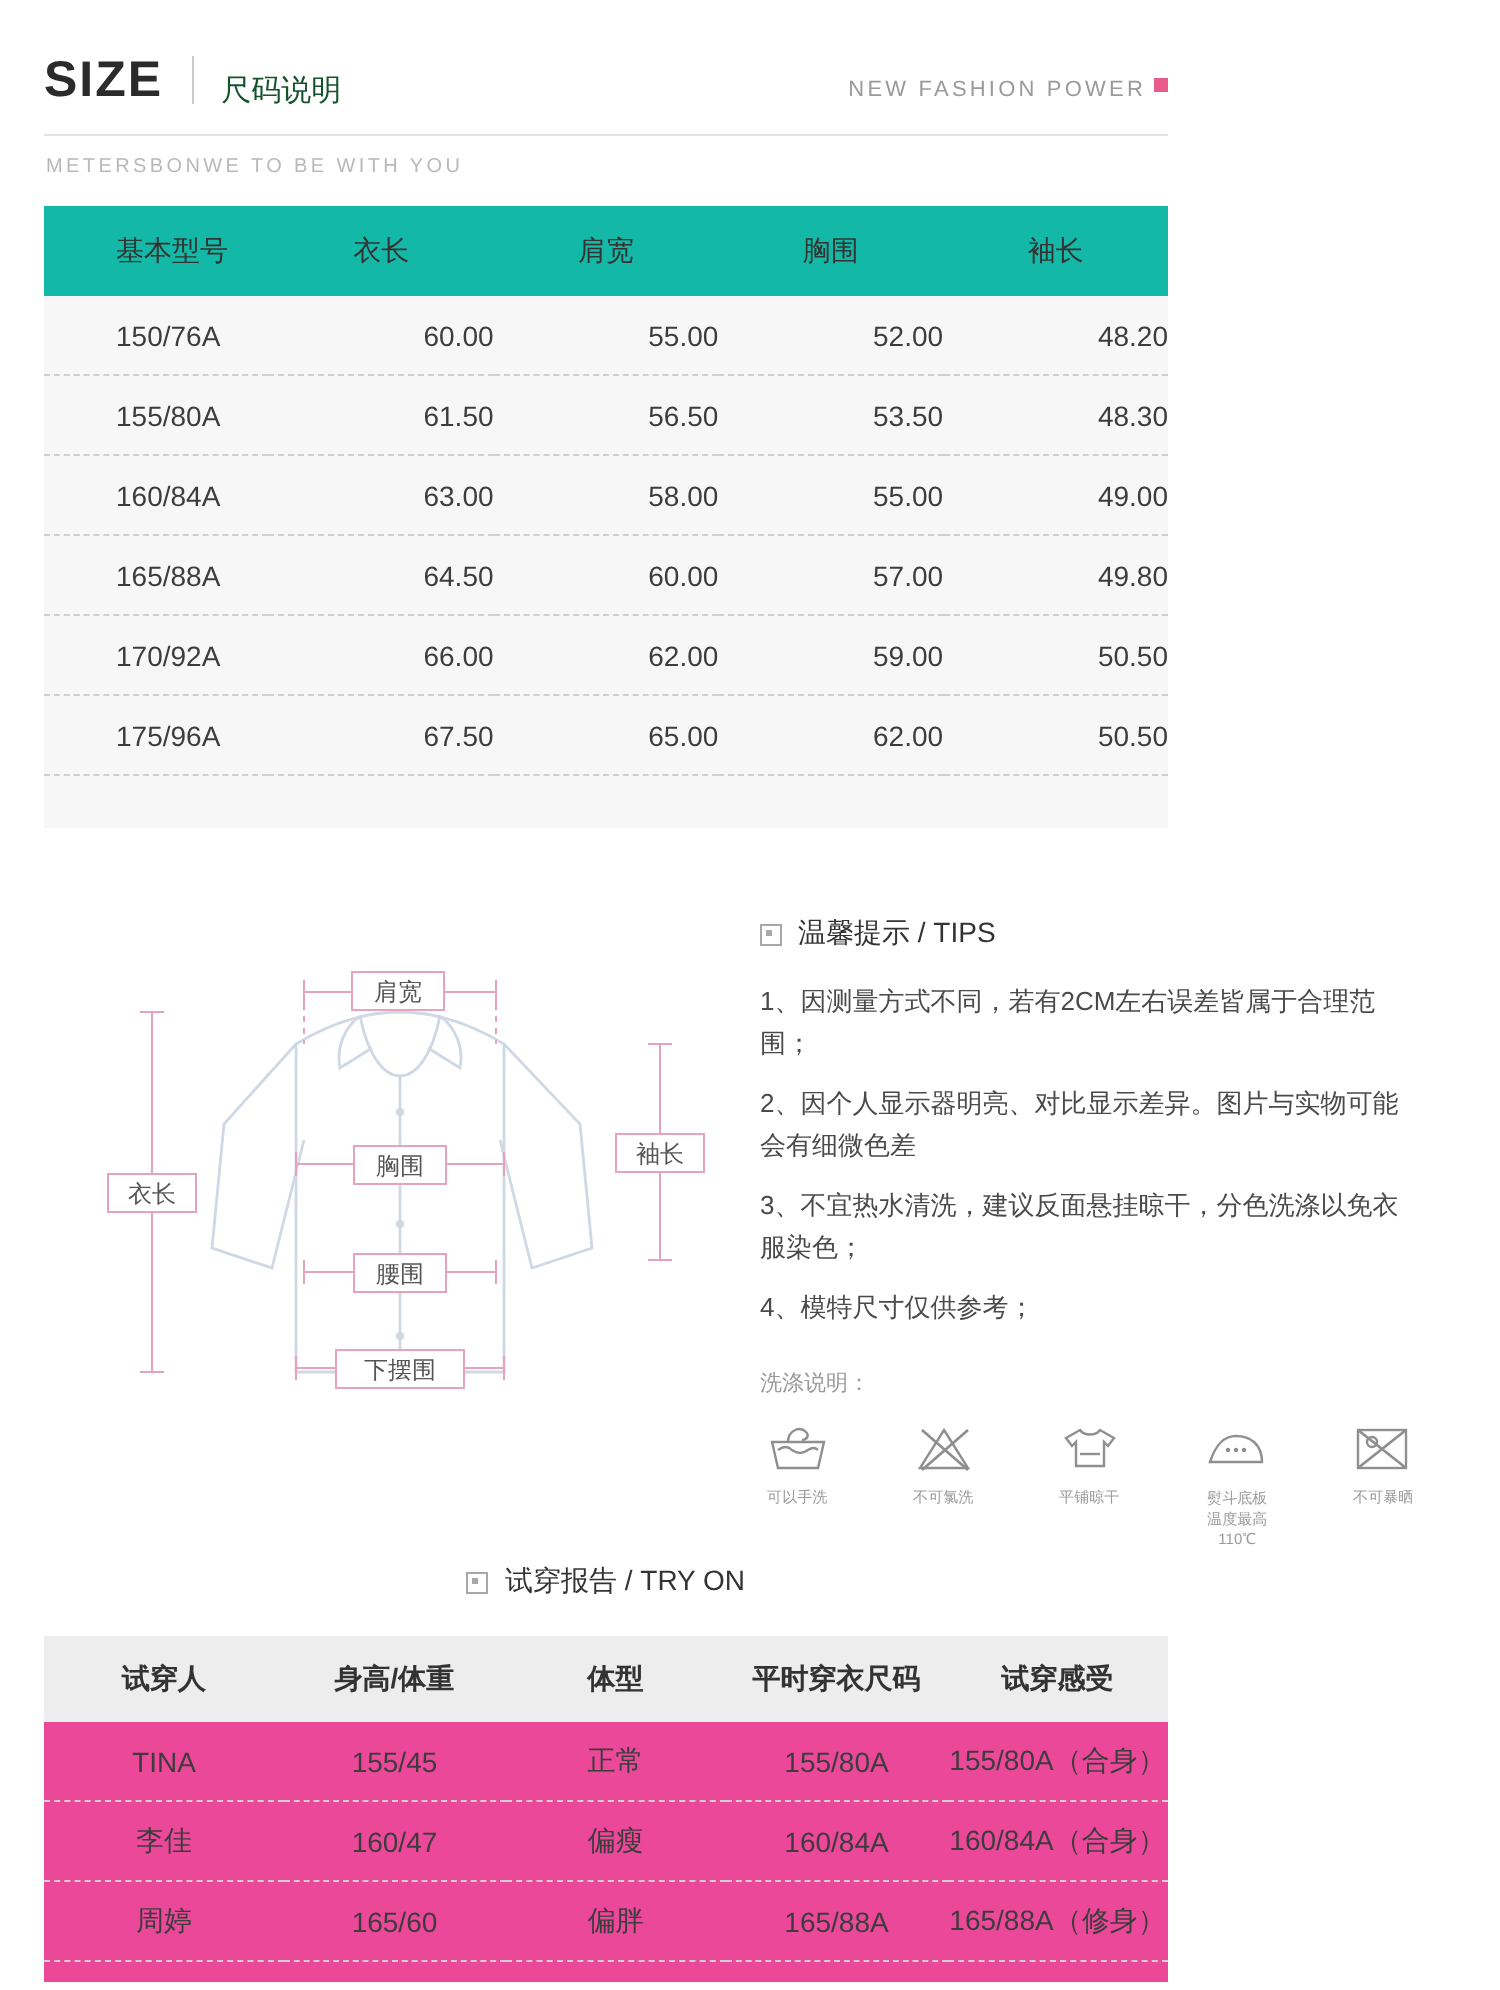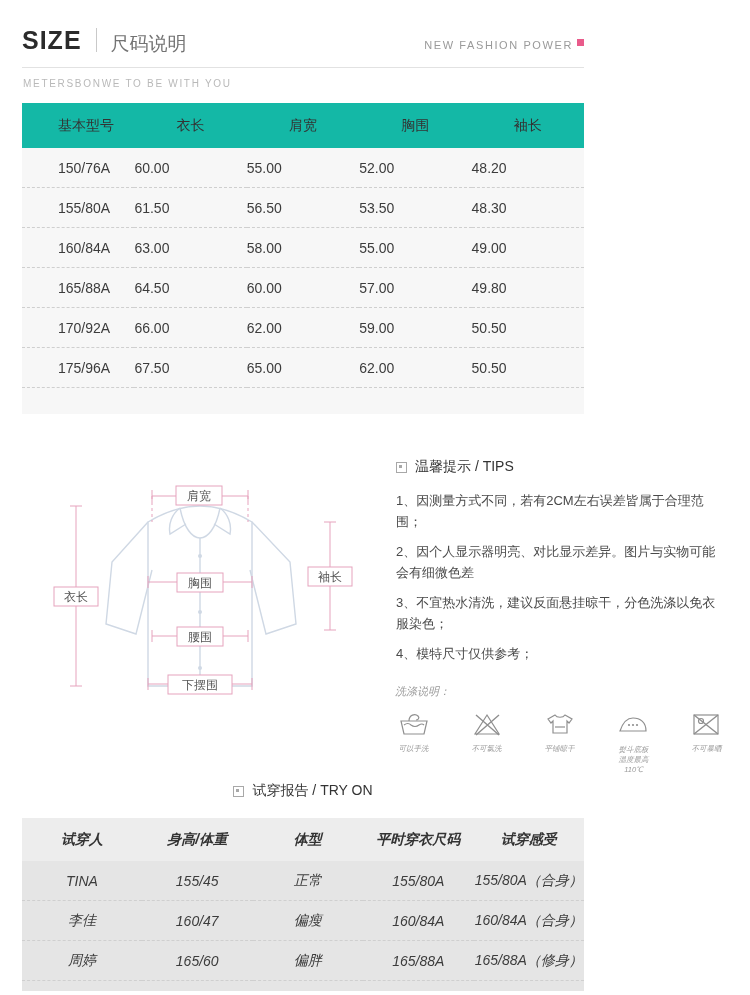--- a/index.html
+++ b/index.html
@@ -37,22 +37,22 @@
     font-weight: bold;
     line-height: 1;
   }
   .divider-bar {
     width: 1px;
     height: 24px;
     background: #c9c9c9;
     margin: 0 14px 1px 14px;
   }
   .size-cn {
-    font-size: 19px;
-    color: #737373;
+    font-size: 15px;
+    color: #14532d;
     line-height: 1;
   }
   .header-right {
     margin-left: auto;
     font-size: 11px;
     letter-spacing: 1.6px;
     color: #9a9a9a;
     display: flex;
     padding-bottom: 2px;
   }
@@ -95,21 +95,21 @@
   }
   table.size-table th:first-child,
   table.size-table td:first-child {
     text-align: left;
     padding-left: 36px;
   }
   table.size-table td {
     font-size: 14px;
     color: #3c3c3c;
     padding: 12px 0 11px 0;
-    text-align: left;
+    text-align: right;
     border-bottom: 1px dashed #cfcfcf;
   }
   table.size-table tbody tr:last-child td {
     border-bottom: 1px dashed #cfcfcf;
   }
 
   
   .mid {
     position: relative;
     margin-top: 22px;
@@ -119,21 +119,21 @@
     position: absolute;
     left: 40px;
     top: 8px;
     width: 330px;
     height: 300px;
   }
   .garment svg { display: block; }
 
   .tips {
     position: absolute;
-    left: 396px;
+    left: 380px;
     top: 22px;
     width: 330px;
   }
   .tips-title {
     font-size: 14px;
     color: #333;
     display: flex;
     align-items: center;
     margin-bottom: 14px;
   }
@@ -155,24 +155,23 @@
   .tips p {
     margin: 0 0 9px 0;
     font-size: 13px;
     line-height: 21px;
     color: #4a4a4a;
   }
 
   
   .wash {
     position: absolute;
-    left: 395px;
+    left: 380px;
     top: 248px;
     width: 330px;
-    font-style: italic;
   }
   .wash-label {
     font-size: 11px;
     color: #9a9a9a;
     margin-bottom: 8px;
   }
   .wash-icons {
     display: flex;
     justify-content: space-between;
     gap: 36px;
@@ -216,23 +215,22 @@
   .tryon-title .mk::after {
     content: "";
     position: absolute;
     left: 2px; top: 2px;
     width: 3px; height: 3px;
     background: #a8a8a8;
   }
 
   .tryon-wrap {
     margin: 18px 22px 0 22px;
-    background: #e5e5e5;
+    background: #ec4899;
     padding-bottom: 10px;
-    font-style: italic;
   }
   table.tryon-table {
     width: 100%;
     border-collapse: collapse;
     table-layout: fixed;
   }
   table.tryon-table th {
     font-size: 14px;
     font-weight: bold;
     color: #333;

